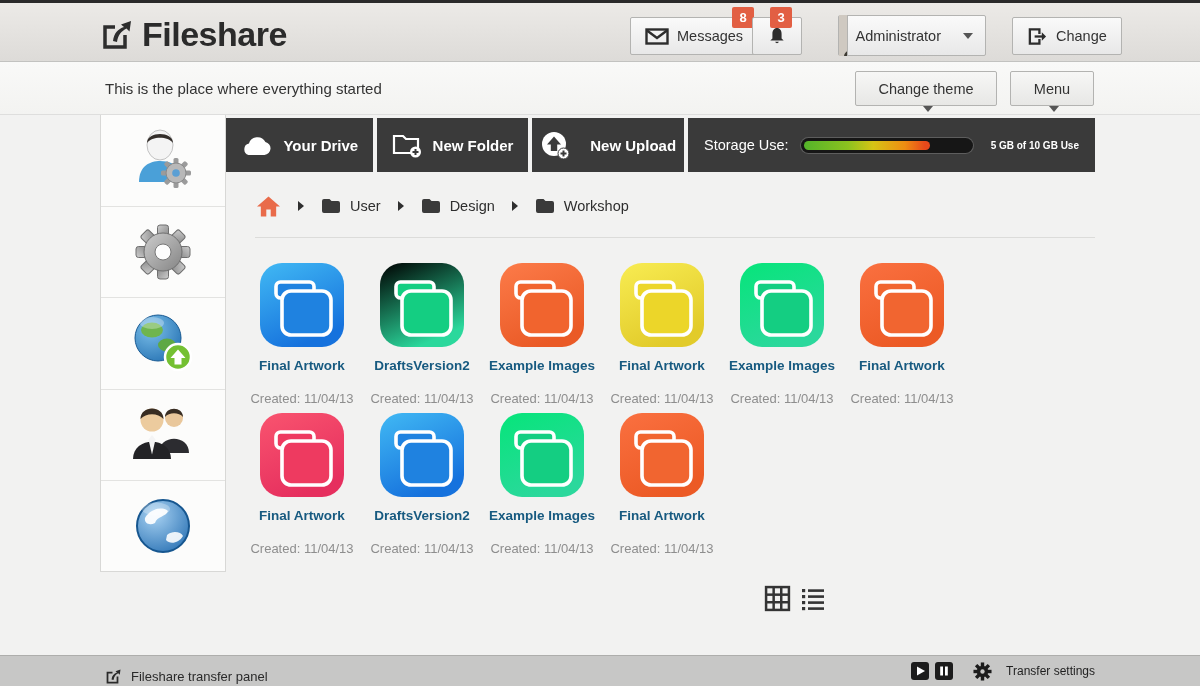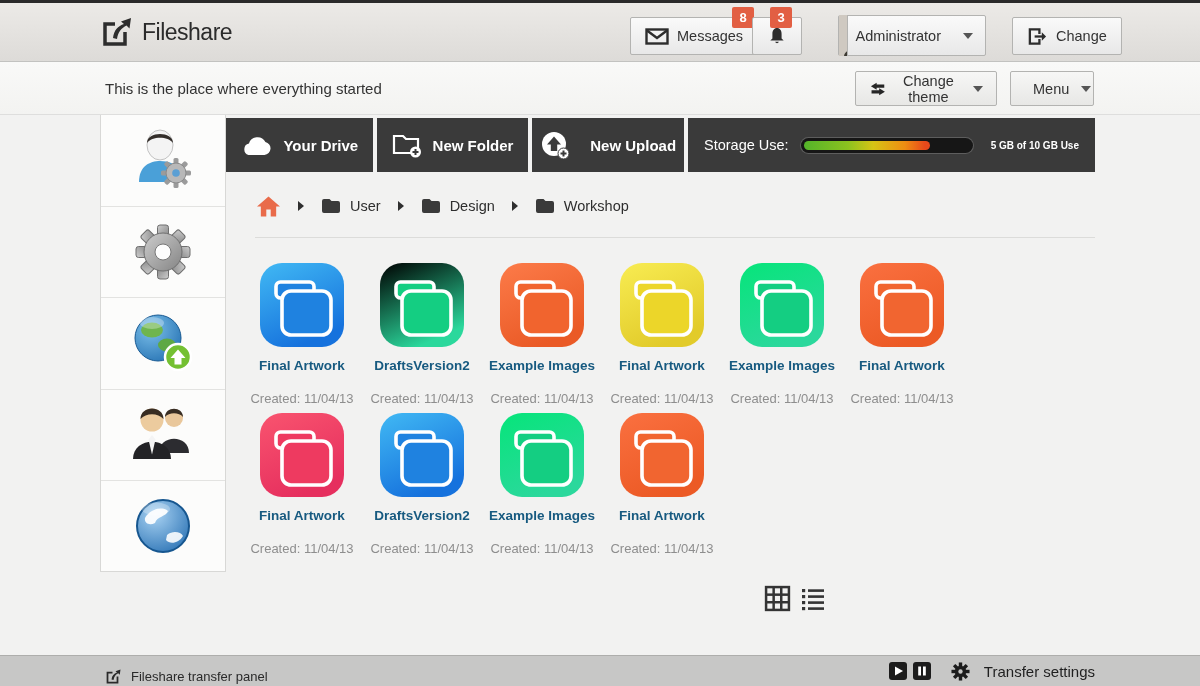--- a/index.html
+++ b/index.html
@@ -5,42 +5,42 @@
   * { margin:0; padding:0; box-sizing:border-box; }
   html,body { background:#e7e7e5; }
   body { font-family:"Liberation Sans", sans-serif; }
   #app { position:relative; width:1200px; height:686px; background:#f2f2f1; overflow:hidden; }
 
   
   .header { position:absolute; left:0; top:0; width:1200px; height:62px;
     background:linear-gradient(#eceae7,#dddbd8); border-top:3px solid #2a2a2a;
     border-bottom:1px solid #c2c2c0; }
   .logo { position:absolute; left:100px; top:12px; display:flex; align-items:center; gap:8px; }
-  .logo-text { font-size:23px; font-weight:400; color:#2b2b2b; letter-spacing:-0.5px; }
+  .logo-text { font-size:34px; font-weight:700; color:#2b2b2b; letter-spacing:-0.5px; }
   .hbtn { position:absolute; height:38px; display:flex; align-items:center; gap:8px;
     background:linear-gradient(#fafafa,#e8e8e8); border:1px solid #b3b3b1; border-radius:2px;
     font-family:"Liberation Sans",sans-serif; font-size:14.5px; color:#333; padding:0 14px; cursor:pointer; }
   .btn-wrap { position:absolute; }
   .btn-wrap .hbtn { position:relative; }
   .badge { position:absolute; top:-10px; right:4px; min-width:22px; height:21px; padding:0 5px;
     background:#e25f43; color:#fff; font-size:13px; font-weight:700; display:flex;
     align-items:center; justify-content:center; border-radius:2px; }
   .user-btn { padding:0 12px 0 0; height:41px; }
   .avatar { width:41px; height:41px; overflow:hidden; display:block; border-right:1px solid #b3b3b1; }
   .caret { width:0; height:0; border-left:5px solid transparent; border-right:5px solid transparent;
     border-top:6px solid #555; margin-left:14px; }
 
   
   .subheader { position:absolute; left:0; top:62px; width:1200px; height:53px;
     background:linear-gradient(#f9f9f8,#f3f3f1); border-bottom:1px solid #dededd; }
   .tagline { position:absolute; left:105px; top:0; height:53px; display:flex; align-items:center;
     font-size:15px; color:#333; }
   .sbtn { position:absolute; top:9px; height:35px; display:flex; align-items:center; gap:9px;
     background:linear-gradient(#f7f7f6,#e7e7e5); border:1px solid #b3b3b1; border-radius:2px;
-    font-size:14.5px; color:#333; padding:0 13px; cursor:pointer; }
+    font-size:14.5px; color:#333; padding:0 13px; cursor:pointer;flex-direction:column; }
 
   
   .sidebar { position:absolute; left:100px; top:115px; width:126px; height:457px;
     background:#fcfcfb; border:1px solid #d8d8d6; border-top:none;
     display:grid; grid-template-rows:repeat(5,1fr); }
   .side-item { display:flex; align-items:center; justify-content:center; cursor:pointer; }
   .side-item + .side-item { border-top:1px solid #e3e3e1; }
 
   
   .toolbar { position:absolute; left:226px; top:118px; width:869px; height:54px; display:flex; gap:4px; }
@@ -79,21 +79,21 @@
   .search-glass { position:absolute; right:10px; top:8px; cursor:pointer; }
   .view-toggle { margin-left:14px; cursor:pointer; display:flex; }
 
   
   .footer { position:absolute; left:0; bottom:0; width:1200px; height:31px; background:#c7c7c6;
     border-top:1px solid #aeaeac; }
   .footer-left { position:absolute; left:105px; top:0; height:40px; display:flex; align-items:center; gap:9px;
     font-size:13px; color:#2a2a2a; }
   .footer-right { position:absolute; right:105px; top:0; height:30px; display:flex; align-items:center; gap:6px; }
   .footer-right .gear-gap { margin-left:14px; }
-  .footer-settings-label { font-size:15px; color:#1f1f1f; margin-left:8px; }
+  .footer-settings-label { font-size:12px; color:#1f1f1f; margin-left:8px; }
   .ficon { cursor:pointer; display:flex; }
 </style>
 </head>
 <body>
 
 <div id="app">
 
   <div class="header">
     <div class="logo">
       <svg width="34" height="34" viewBox="0 0 34 34">

